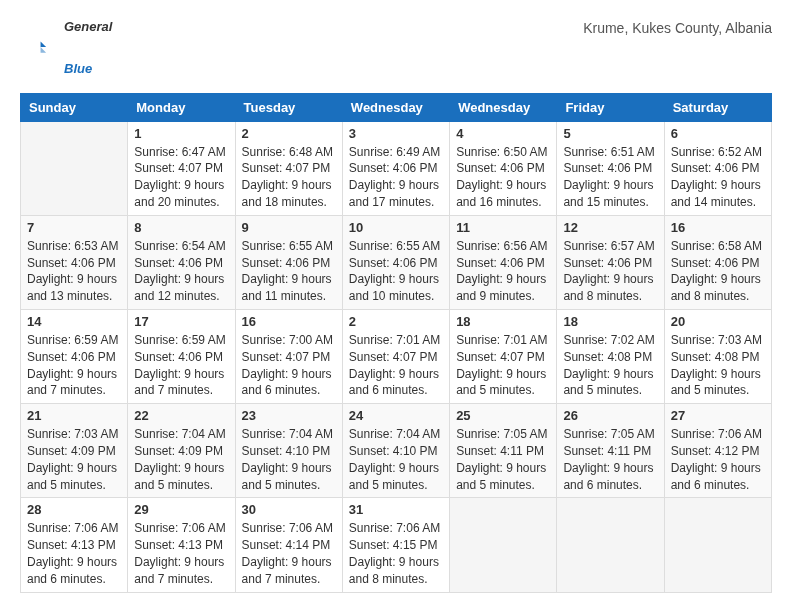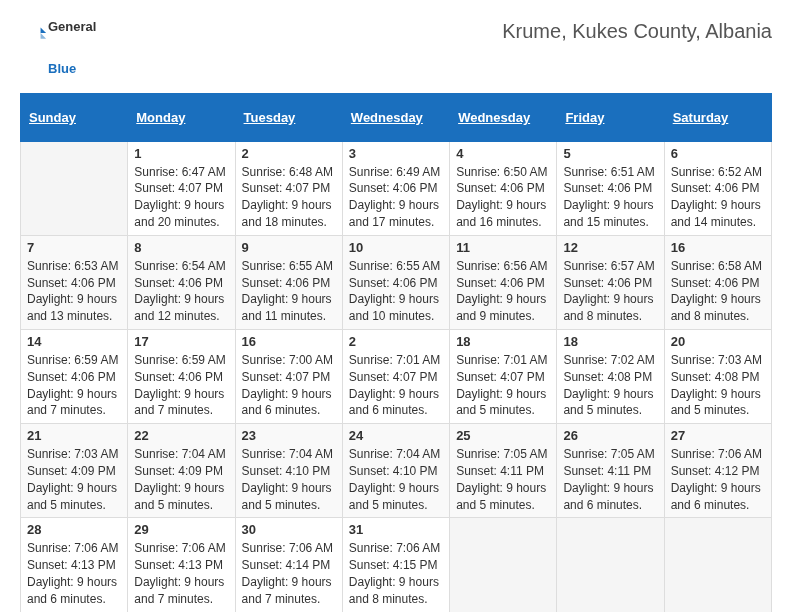--- a/index.html
+++ b/index.html
@@ -11,22 +11,23 @@
       padding: 20px;
     }
     .header-area {
       display: flex;
       justify-content: space-between;
       align-items: flex-start;
       margin-bottom: 16px;
     }
     .logo {
       display: flex;
-      align-items: flex-start;
-      gap: 0;
+      align-items: center;
+      gap: 16px;
+      font-style: italic;
     }
     .logo-text {
       display: flex;
       flex-direction: column;
       font-size: 13px;
       font-weight: bold;
       line-height: 1.1;
     }
     .logo-general { color: #333; }
     .logo-blue { color: #1a6fbe; margin-top: 28px; }
@@ -36,37 +37,36 @@
     }
     .title-area {
       text-align: right;
     }
     .month-title {
       font-size: 32px;
       font-weight: bold;
       color: #333;
     }
     .location {
-      font-size: 20px;
+      font-size: 14px;
       color: #555;
     }
     .calendar {
       width: 100%;
       border-collapse: collapse;
       border: 1px solid #ccc;
     }
     .calendar th {
       background: #1a6fbe;
       color: #fff;
       text-align: left;
-      padding: 16px 8px;
+      padding: 6px 8px;
       font-size: 13px;
       font-weight: bold;
       border: 1px solid #1a6fbe;
-      text-decoration: underline;
     }
     .calendar td {
       vertical-align: top;
       padding: 4px 6px;
       border: 1px solid #ddd;
       width: calc(100% / 7);
       min-height: 80px;
       font-size: 10.5px;
       color: #333;
       background: #fff;

